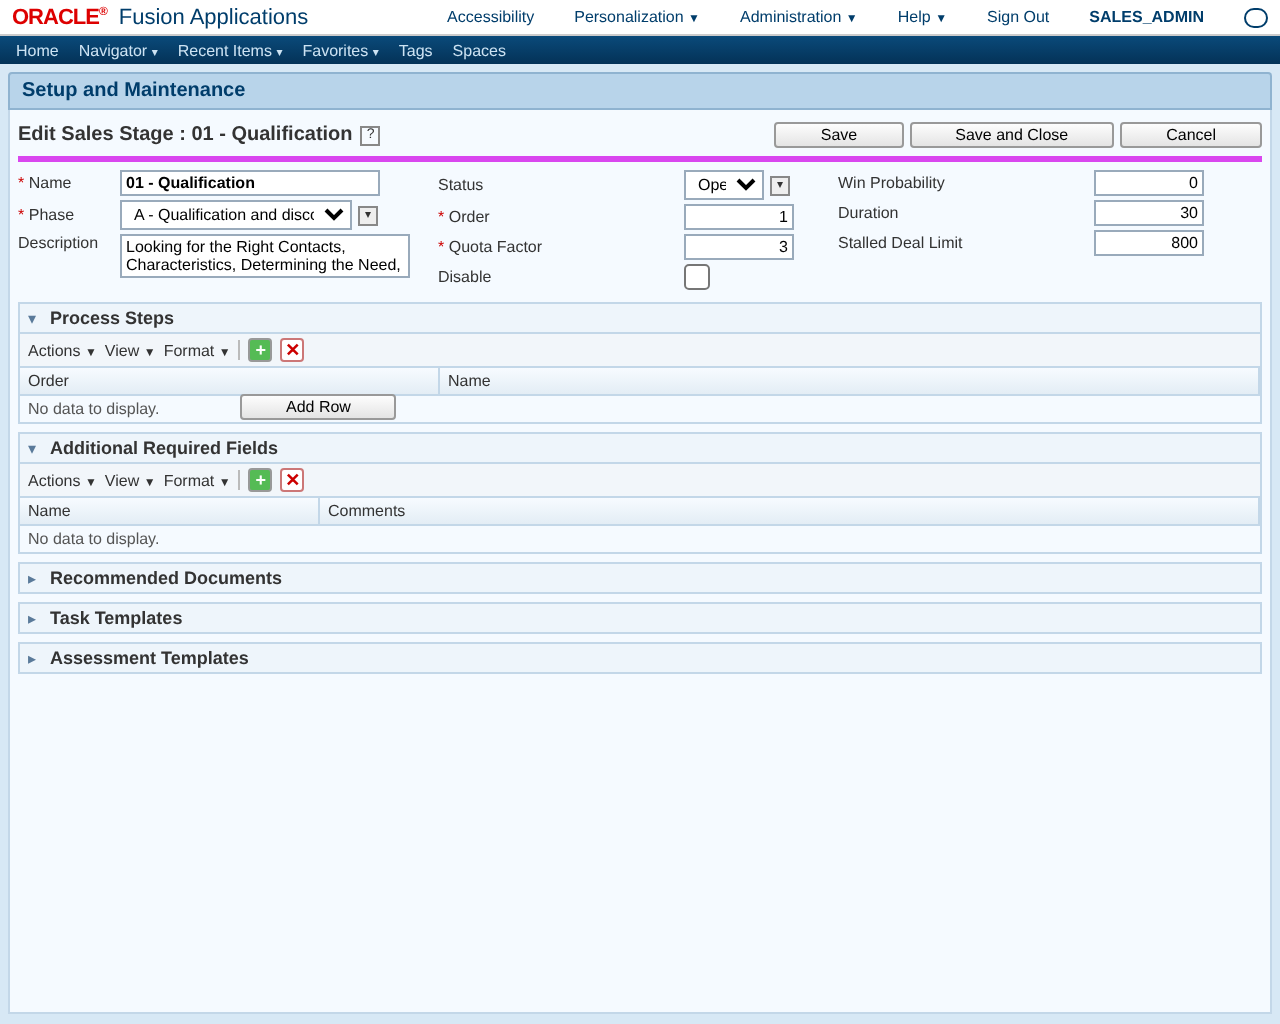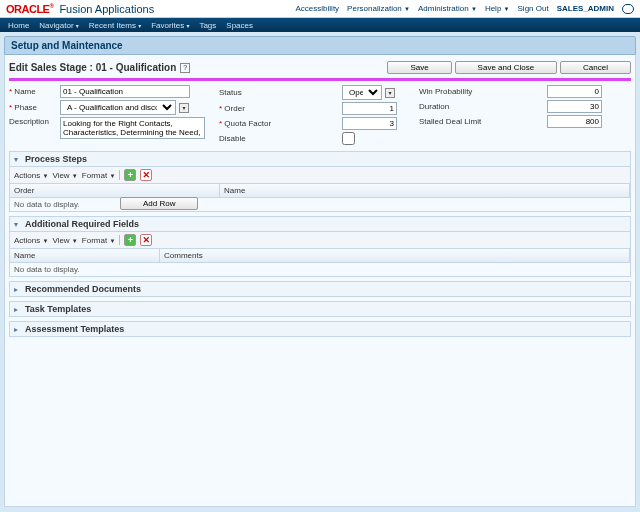--- a/index.html
+++ b/index.html
@@ -1,21 +1,21 @@
 <!DOCTYPE html>
 <html><head>
 <meta charset="utf-8">
 <style>
 * { box-sizing: border-box; margin: 0; padding: 0; }
 body { font-family: Tahoma, Arial, sans-serif; font-size: 9px; background: #fff; color: #333; width: 640px; height: 512px; overflow: hidden; }
 .topbar { background: #fff; height: 18px; display: flex; align-items: center; padding: 0 6px; border-bottom: 1px solid #ccc; }
 .logo { color: #d00; font-weight: bold; font-size: 11px; letter-spacing: -0.5px; }
 .logo sup { font-size: 6px; }
 .app-name { color: #003d6b; font-size: 11px; margin-left: 6px; }
-.top-right { margin-left: auto; display: flex; gap: 8px; font-size: 8px; color: #003d6b; }
+.top-right { margin-left: auto; display: flex; gap: 20px; font-size: 8px; color: #003d6b; }
 .top-right span { cursor: pointer; }
 .d { font-size: 6px; }
 .usr { font-weight: bold; }
 .bubble { width: 12px; height: 10px; border: 1px solid #003d6b; border-radius: 5px; }
 .navbar { background: linear-gradient(#0a4a7a,#043257); height: 14px; display: flex; align-items: center; padding: 0 8px; gap: 10px; font-size: 8px; color: #cde3f3; }
 .navbar span { cursor: pointer; }
 .page { background: #d7e8f5; padding: 4px; height: calc(512px - 32px); }
 .page-hdr { background: #b8d4ea; color: #003d6b; padding: 3px 6px; font-size: 10px; font-weight: bold; border: 1px solid #8fb3d0; border-radius: 2px 2px 0 0; }
 .panel { background: #f5faff; border: 1px solid #c3d7e8; border-top: none; padding: 4px; height: calc(100% - 20px); overflow: auto; }
 .phdr { display: flex; align-items: center; gap: 4px; border-bottom: 3px solid #d946ef; padding: 2px 0 4px; margin-bottom: 4px; }
@@ -28,21 +28,21 @@
 .col.a { flex: 0 0 200px; }
 .col.b { flex: 0 0 190px; }
 .col.c { flex: 1; }
 .row { display: flex; align-items: center; gap: 3px; }
 .lbl { text-align: left; font-size: 8px; color: #333; }
 .col.a .lbl { width: 48px; }
 .col.b .lbl { width: 120px; }
 .col.c .lbl { width: 125px; }
 .star { color: #c00; font-size: 8px; }
 input[type=text], textarea, select { font-size: 8px; border: 1px solid #9ab; padding: 1px 2px; background: #fff; font-family: inherit; }
-.col.a input[type=text] { width: 130px; }
+.col.a input[type=text] { width: 130px; font-weight: bold; }
 .col.a select { width: 116px; }
 .col.a textarea { width: 145px; height: 22px; resize: none; }
 .col.b select { width: 40px; }
 .col.b input[type=text] { width: 55px; text-align: right; }
 .col.c input[type=text] { width: 55px; text-align: right; }
 .dd { width: 10px; height: 10px; border: 1px solid #888; background: #eee; font-size: 6px; text-align: center; line-height: 8px; cursor: pointer; }
 .sec-h { display: flex; align-items: center; gap: 3px; background: #eef5fb; border: 1px solid #c3d7e8; padding: 2px 4px; margin-top: 4px; cursor: pointer; }
 .twist { font-size: 8px; color: #5a7a9a; width: 8px; }
 .sec-h span.t { font-size: 9px; font-weight: bold; color: #333; }
 .tbar { display: flex; align-items: center; gap: 4px; background: #f2f6fa; border: 1px solid #c3d7e8; border-top: none; padding: 2px 4px; }

